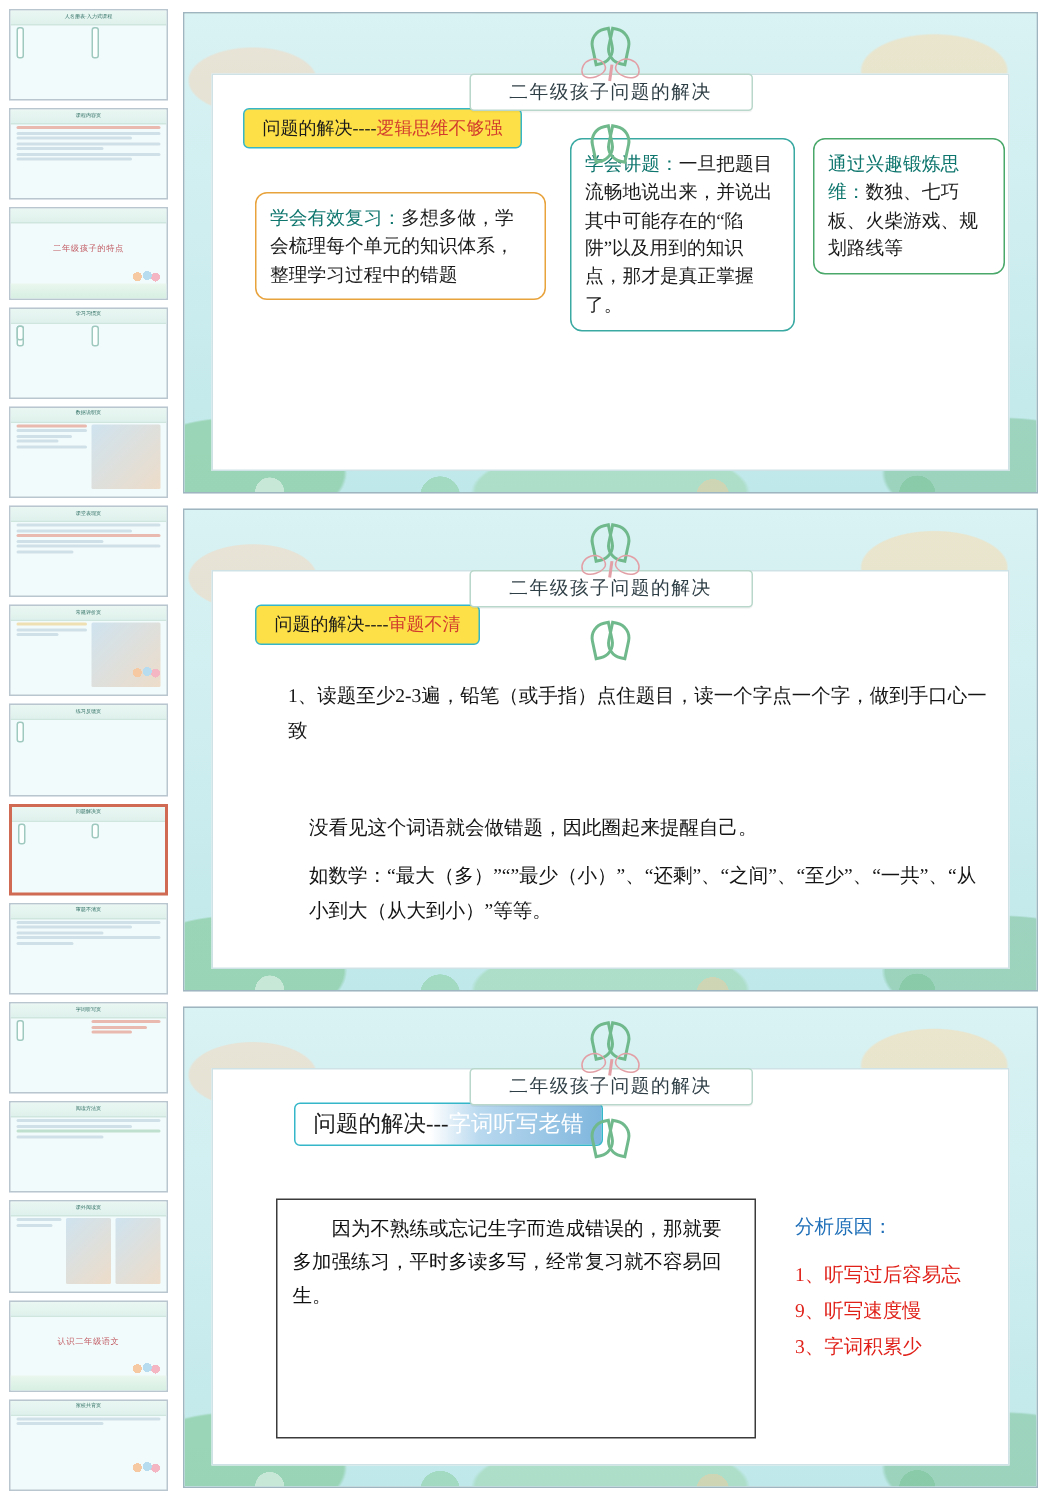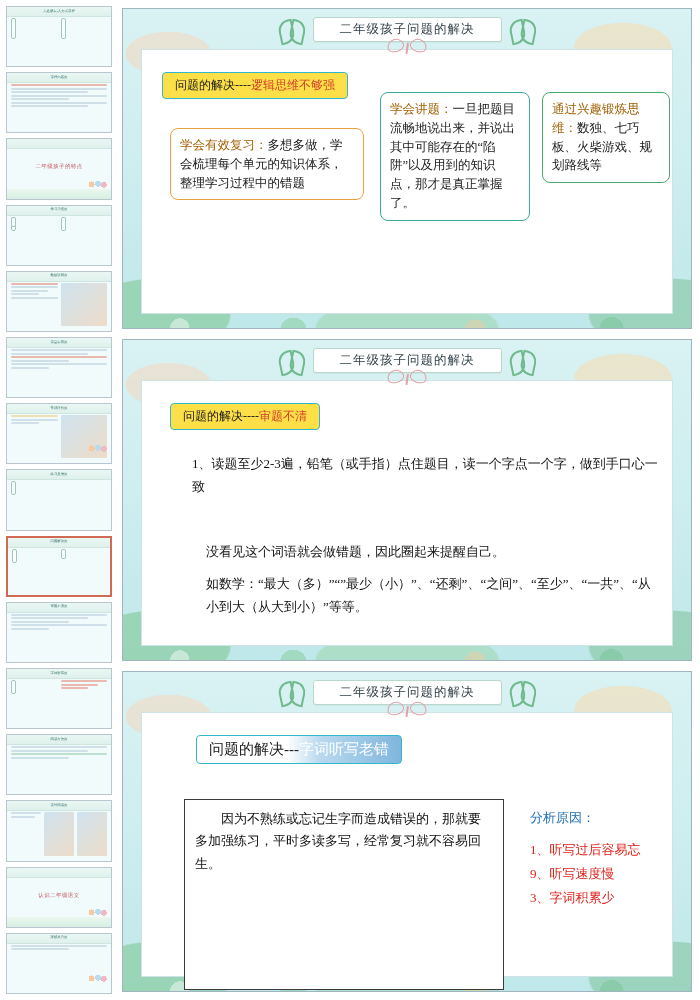--- a/index.html
+++ b/index.html
@@ -116,20 +116,21 @@
   .card{
     position:absolute;
     left:18px;right:18px;top:40px;bottom:14px;
     background:#ffffff;
     border:1px solid #cfe2e6;
   }
   .slide-title-wrap{
     position:absolute;left:0;right:0;top:8px;
     display:flex;align-items:center;justify-content:center;gap:8px;
     z-index:3;
+    flex-direction:column;
   }
   .wreath{
     width:26px;height:24px;position:relative;display:inline-block;
   }
   .wreath:before,.wreath:after{
     content:"";position:absolute;top:2px;width:11px;height:20px;
     border:2px solid #6fb98c;border-radius:11px 0 11px 0;
   }
   .wreath:before{left:0;transform:rotate(-12deg);}
   .wreath:after{right:0;transform:rotate(12deg) scaleX(-1);border-radius:11px 0 11px 0;}
@@ -179,21 +180,21 @@
     font-family:"Liberation Serif", serif;
     font-size:12.5px;
     line-height:1.5;
     color:#1b1b1b;
     padding:7px 9px;
     box-sizing:border-box;
   }
   .box.orange{border-color:#e8a33d;}
   .box.teal{border-color:#39a9a2;}
   .box.green{border-color:#4aa86a;}
-  .box .lead{color:#a16207;}
+  .box .lead{color:#0f766e;}
   .plain{
     position:absolute;
     font-family:"Liberation Serif", serif;
     font-size:13px;
     line-height:1.75;
     color:#141414;
   }
   .redlist{
     position:absolute;
     font-family:"Liberation Serif", serif;
@@ -540,21 +541,21 @@
       </div>
       <div class="bow">
           <i></i>
         </div>
 
       <div class="card">
         <div class="gradient-headline" style="left:54px;top:22px;">
           <span>问题的解决---</span><span class="hl-accent">字词听写老错</span>
         </div>
 
-        <div class="framebox" style="left:42px;top:86px;width:320px;height:191px;">
+        <div class="framebox" style="left:42px;top:86px;width:320px;height:160px;">
           <div style="text-indent:2em;">因为不熟练或忘记生字而造成错误的，那就要多加强练习，平时多读多写，经常复习就不容易回生。</div>
         </div>
 
         <div class="analysis" style="left:388px;top:96px;">分析原因：</div>
         <div class="redlist" style="left:388px;top:126px;">1、听写过后容易忘</div>
         <div class="redlist" style="left:388px;top:150px;">9、听写速度慢</div>
         <div class="redlist" style="left:388px;top:174px;">3、字词积累少</div>
       </div>
     </div>
 

